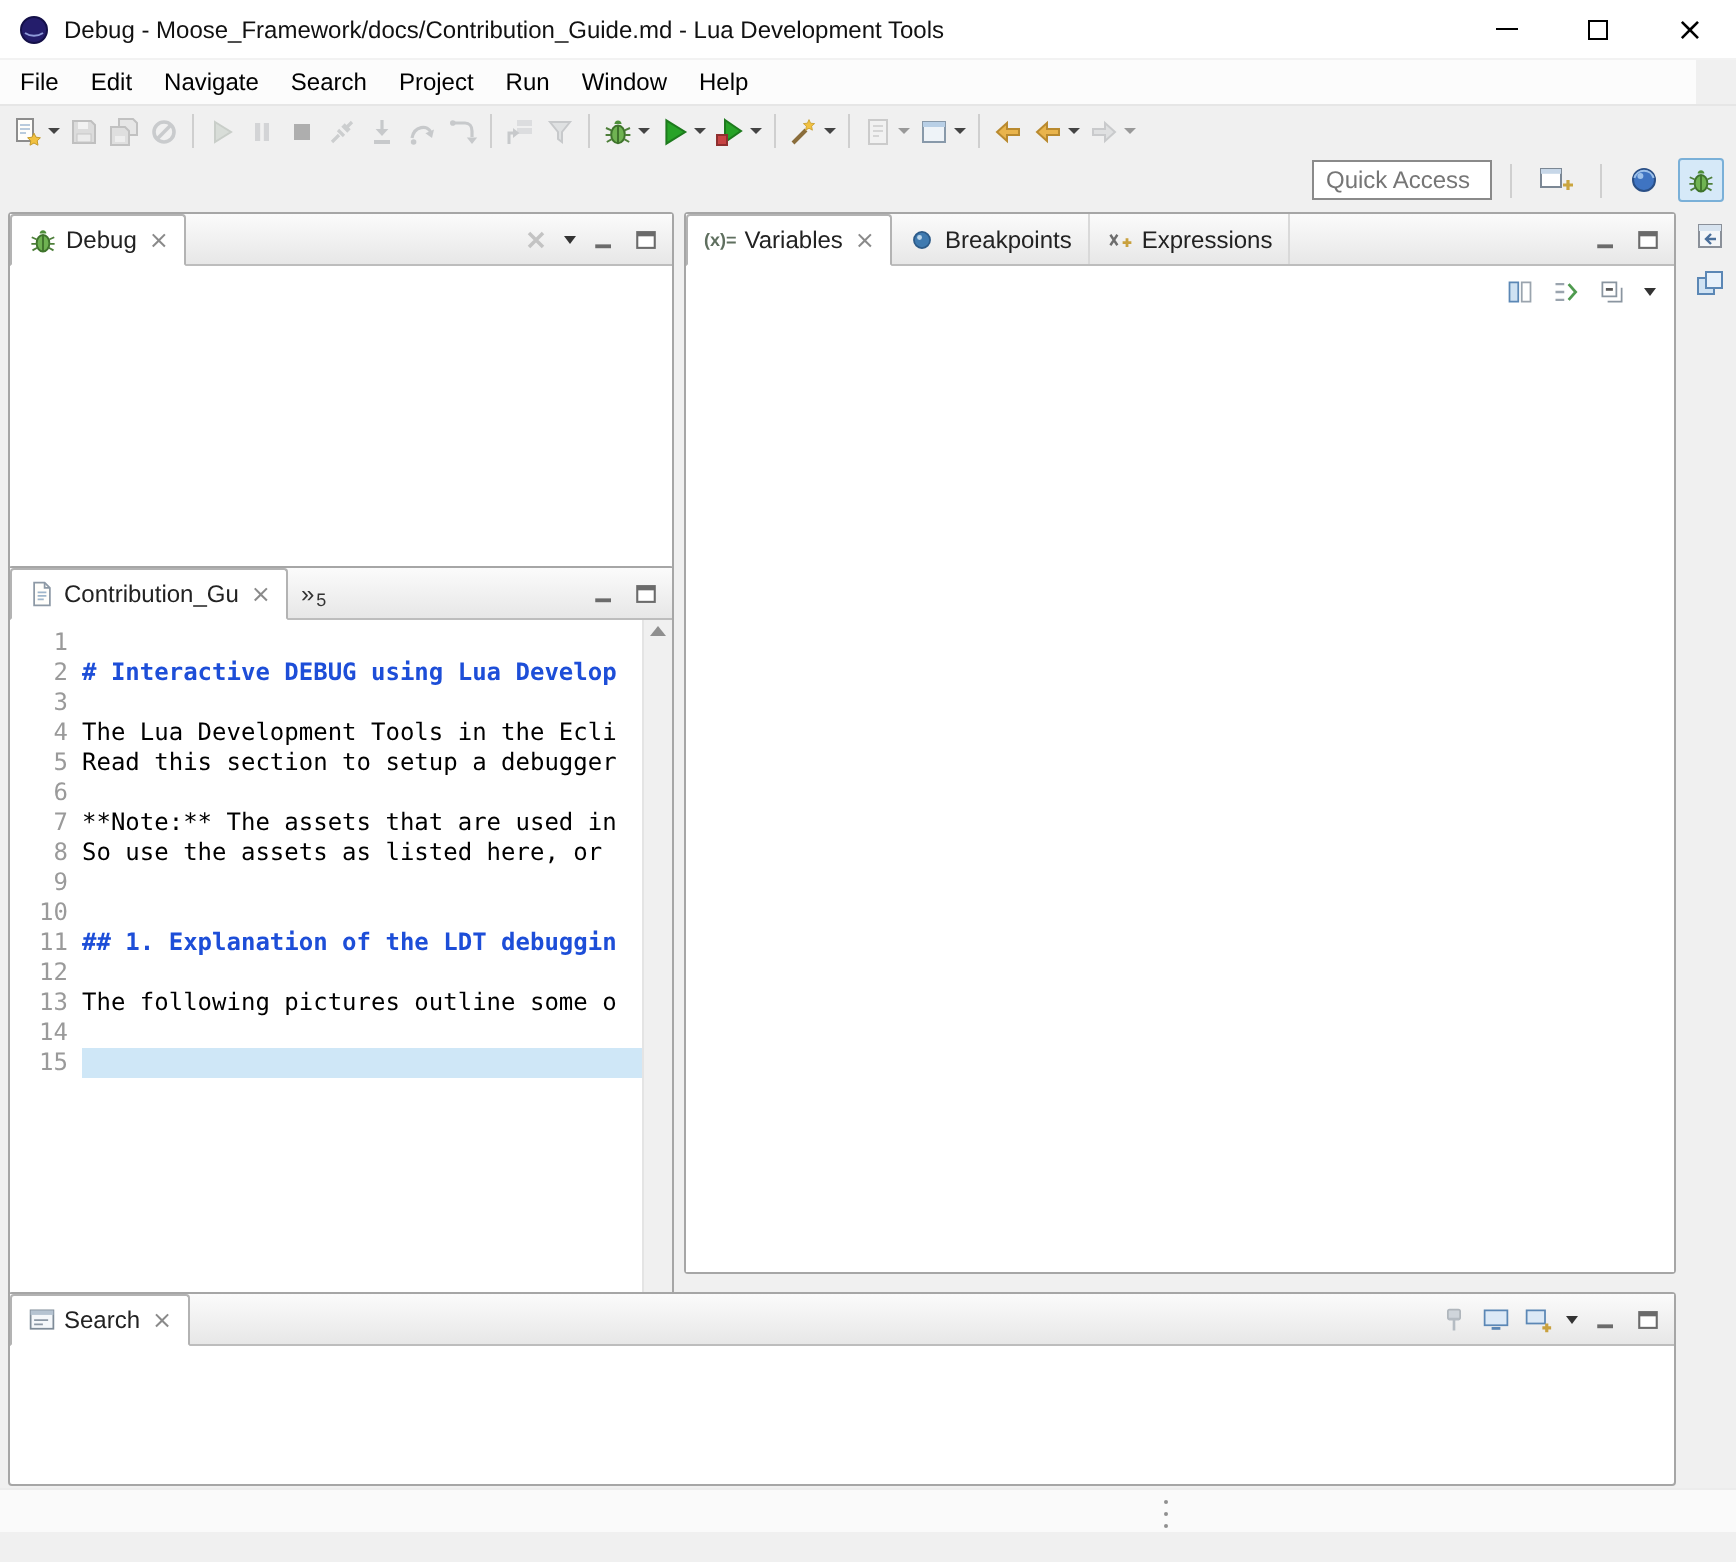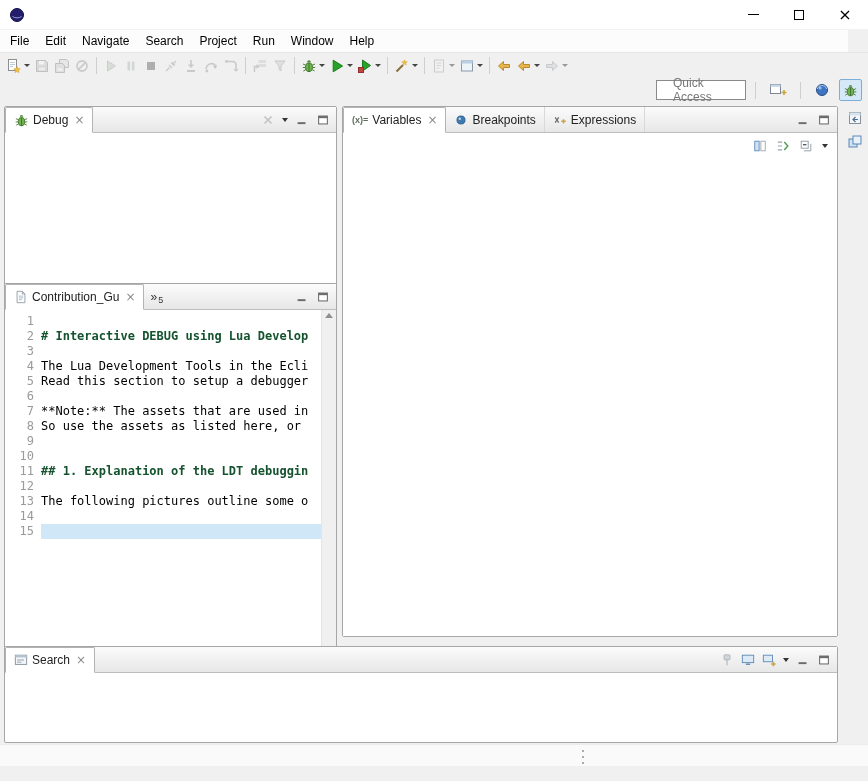--- a/index.html
+++ b/index.html
@@ -19,21 +19,21 @@
 
   
   .menubar{left:0;top:30px;width:848px;height:22px;background:#fcfcfc;display:flex;align-items:center;padding-left:2px}
   .menu-item{padding:3px 8px;cursor:default}
   .toolbar{left:0;top:52px;width:868px;height:26px;background:#f0f0f0;display:flex;align-items:center;padding-left:4px;border-top:1px solid #e6e6e6}
   .tb-btn{height:22px;display:flex;align-items:center;padding:0 2px;border-radius:2px}
   .tb-btn.disabled{opacity:.5;filter:grayscale(55%)}
   .tb-sep{width:1px;height:17px;background:#cfcfcf;margin:0 4px}
   .dd{width:0;height:0;border-left:3px solid transparent;border-right:3px solid transparent;border-top:3px solid #444;margin-left:2px}
   .toolbar2{left:0;top:78px;width:868px;height:24px;background:#f0f0f0;display:flex;align-items:center;justify-content:flex-end;padding-right:6px;gap:5px}
-  .qa-box{width:90px;height:20px;border:1px solid #8a8a8a;background:#fff;color:#767676;display:flex;align-items:center;padding-left:16px}
+  .qa-box{width:90px;height:20px;border:1px solid #8a8a8a;background:#fff;color:#767676;display:flex;align-items:center;padding-left:6px}
   .persp-btn{height:22px;display:flex;align-items:center;padding:1px 3px;border:1px solid transparent;border-radius:2px}
   .persp-btn.active{background:#d6e9f8;border-color:#7ab0d8}
 
   
   .panel{position:absolute;background:#fff;border:1px solid #a6a6a6;border-radius:2px;display:flex;flex-direction:column}
   .tabbar{display:flex;align-items:stretch;background:linear-gradient(#fbfbfb,#e7e7e7);height:26px;border-bottom:1px solid #bdbdbd;flex:0 0 26px}
   .tab{display:flex;align-items:center;gap:4px;padding:0 8px;color:#222;border-right:1px solid #d9d9d9;white-space:nowrap}
   .tab.active{background:#fff;border:1px solid #b3b3b3;border-bottom-color:#fff;border-radius:2px 2px 0 0;margin-bottom:-1px;z-index:2}
   .tab .x{color:#8a8a8a;font-size:12px;margin-left:2px;font-family:"DejaVu Sans",sans-serif}
   .tabbar-tools{margin-left:auto;display:flex;align-items:center;gap:7px;padding-right:6px}
@@ -42,21 +42,21 @@
   .caret-down{width:0;height:0;border-left:3.5px solid transparent;border-right:3.5px solid transparent;border-top:4px solid #333}
   .tab-overflow{display:flex;align-items:center;padding:0 6px;color:#333;gap:1px}
   .tab-overflow .sm{font-size:9px;align-self:flex-end;margin-bottom:4px}
 
   
   .editor-body{position:relative;background:#fff;flex:1;overflow:hidden}
   .gutter{position:absolute;left:0;top:0;bottom:15px;width:36px;background:#fff;color:#9a9a9a;font-family:"DejaVu Sans Mono",monospace;font-size:12px;text-align:right;padding:4px 7px 0 0;line-height:15px}
   .code{position:absolute;left:36px;top:0;right:15px;bottom:15px;font-family:"DejaVu Sans Mono",monospace;font-size:12px;line-height:15px;padding-top:4px;white-space:pre;overflow:hidden}
   .line{height:15px}
   .line.current{background:#cfe7f7}
-  .seg.h{color:#14532d;font-weight:bold}
+  .seg.h{color:#1d4ed8;font-weight:bold}
   .seg.i{}
   .vscroll{position:absolute;right:0;top:0;bottom:15px;width:15px;background:#f0f0f0;display:flex;flex-direction:column;justify-content:space-between;align-items:center;padding:3px 0;border-left:1px solid #e4e4e4}
   .arr-up{width:0;height:0;border-left:4px solid transparent;border-right:4px solid transparent;border-bottom:5px solid #8f8f8f}
   .arr-dn{width:0;height:0;border-left:4px solid transparent;border-right:4px solid transparent;border-top:5px solid #8f8f8f}
   .arr-lf{width:0;height:0;border-top:4px solid transparent;border-bottom:4px solid transparent;border-right:5px solid #8f8f8f}
   .arr-rt{width:0;height:0;border-top:4px solid transparent;border-bottom:4px solid transparent;border-left:5px solid #8f8f8f}
   .hscroll{position:absolute;left:0;right:15px;bottom:0;height:15px;background:#f0f0f0;border-top:1px solid #e4e4e4;display:flex;align-items:center;justify-content:space-between;padding:0 4px}
   .h-thumb{position:absolute;left:16px;top:2px;bottom:2px;width:56px;background:#cdcdcd}
   .scroll-corner{position:absolute;right:0;bottom:0;width:15px;height:15px;background:#f0f0f0}
 
@@ -76,20 +76,21 @@
 </head>
 <body>
 
 <div class="abs titlebar">
   <span class="app-logo ticon">
       <svg width="16" height="16" viewBox="0 0 16 16">
         <circle cx="8" cy="8" r="6.5" fill="#241d6b" stroke="#141048"></circle>
         <path d="M3.5 9.5c2.6 1.8 6.4 1.8 9 0" stroke="#8f9bd9" fill="none"></path>
       </svg>
     </span>
+  <span class="title-text">Debug - Moose_Framework/docs/Contribution_Guide.md - Lua Development Tools</span>
   <span class="win-controls">
     <span class="win-btn">
         <span class="glyph-min"></span>
       </span>
     <span class="win-btn">
         <span class="glyph-max"></span>
       </span>
     <span class="win-btn">
         <span class="glyph-close">×</span>
       </span>

